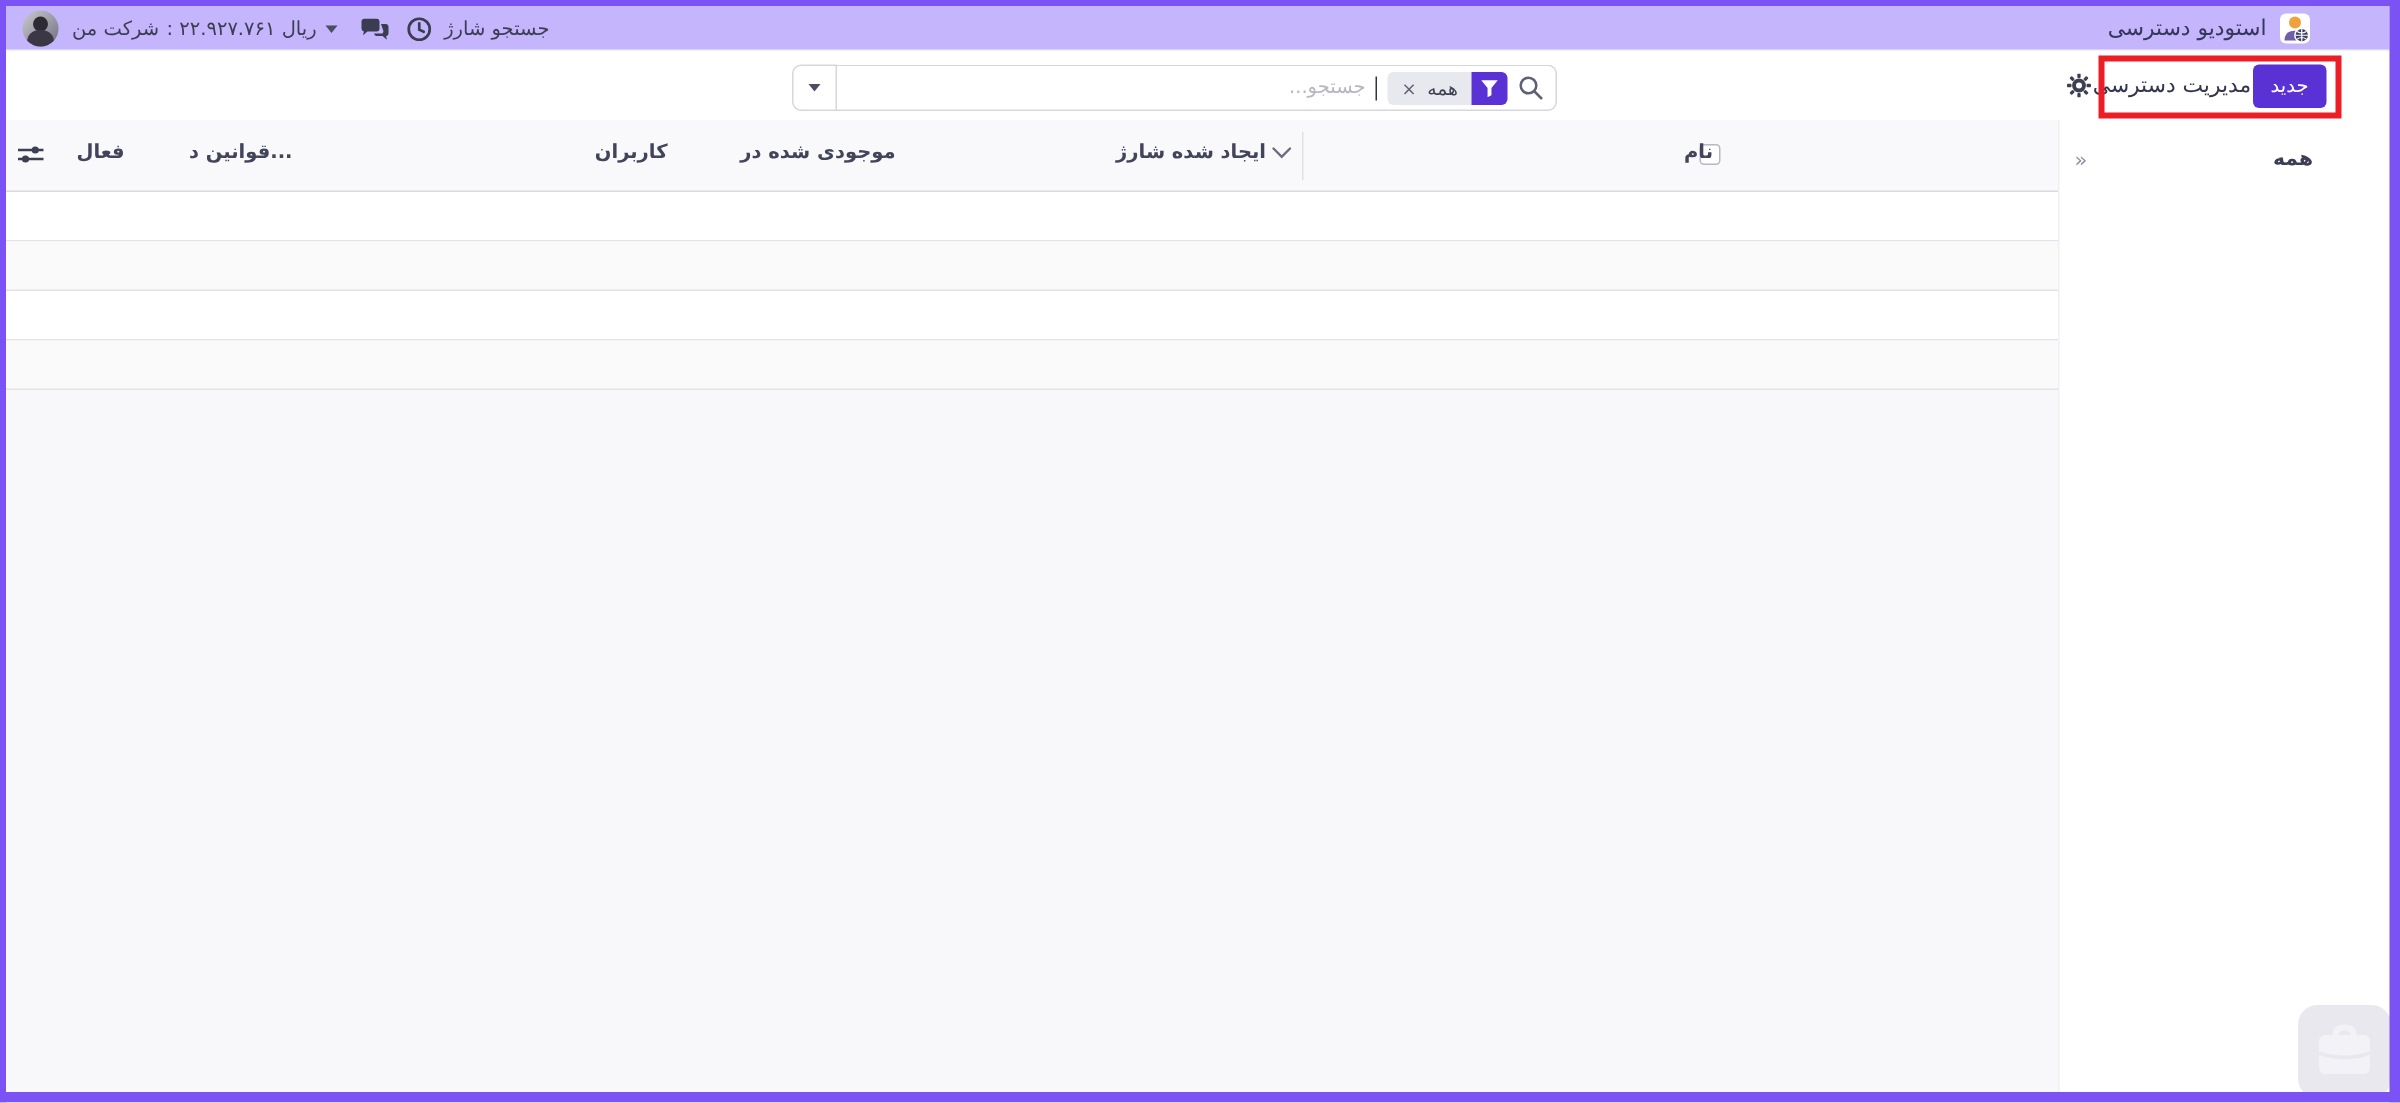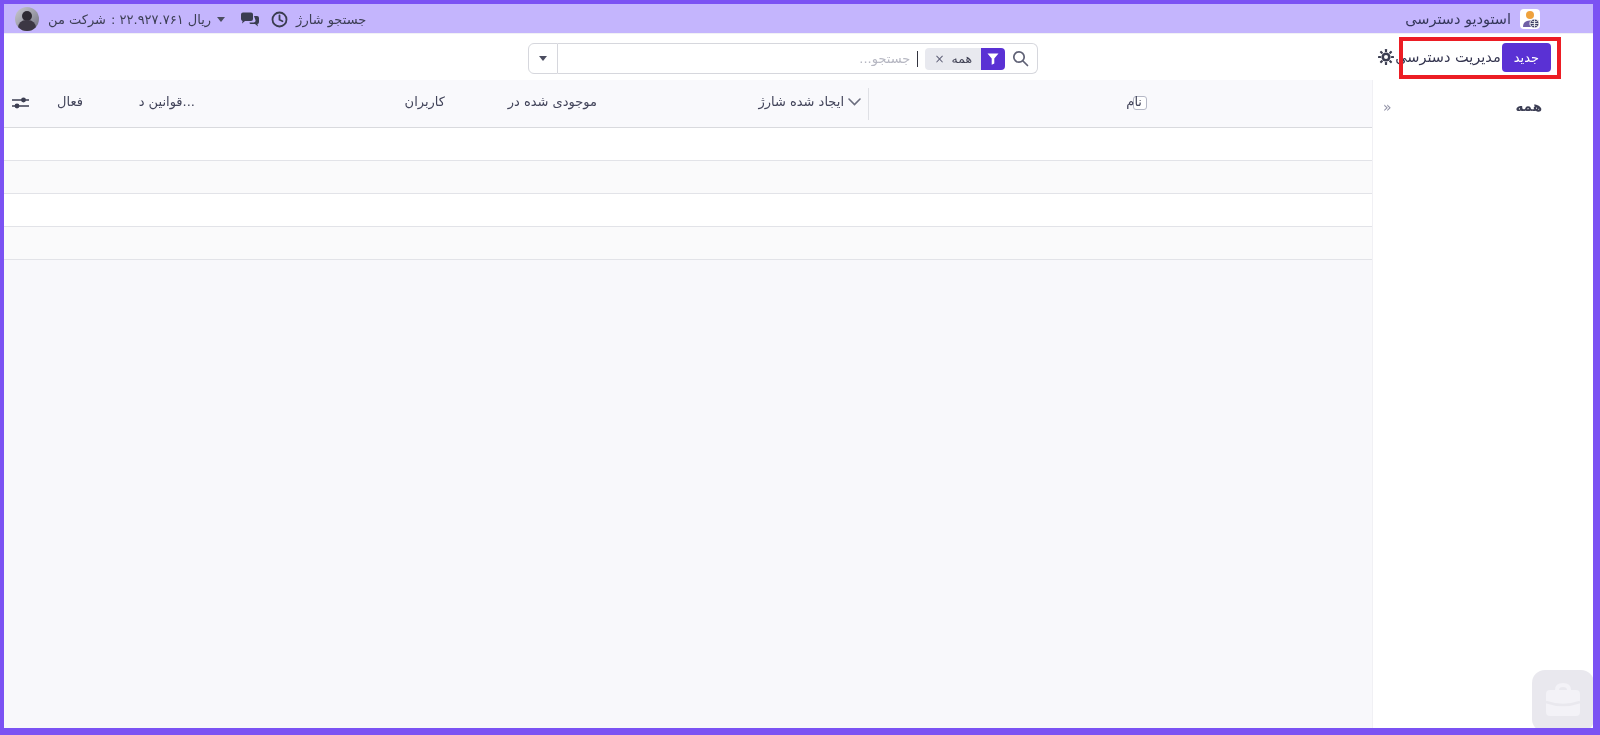--- a/index.html
+++ b/index.html
@@ -50,21 +50,21 @@
 
   
   .content { position:absolute; left:4px; top:80px; width:1589px; height:648px; background:#f8f8fb; }
 
   .sidebar { position:absolute; right:0; top:0; width:221px; height:648px; background:#ffffff; border-left:1px solid #f0f0f4; }
   .sidebar-all { position:absolute; right:51px; top:18px; font-size:13.5px; font-weight:600; color:#3c3e54; cursor:pointer; }
   .sidebar-collapse { position:absolute; left:10px; top:19px; font-size:14px; color:#8d8ea3; cursor:pointer; }
 
   .listzone { position:absolute; left:0; top:0; width:1371px; height:648px; }
   .list-header { position:absolute; left:0; top:0; width:1371px; height:48px; background:#f9f9fc; border-bottom:1px solid #d9dade; }
-  .hlabel { position:absolute; top:14px; font-size:13px; font-weight:400; color:#42445a; white-space:nowrap; cursor:pointer; }
+  .hlabel { position:absolute; top:14px; font-size:13px; font-weight:700; color:#42445a; white-space:nowrap; cursor:pointer; }
   .hcheck { position:absolute; width:14px; height:14px; border:1px solid #b5b8c6; border-radius:3px; background:#fff; top:16px; cursor:pointer; }
   .hdr-vline { position:absolute; top:8px; width:1px; height:32px; background:#dfe0e5; }
   .rows { position:absolute; left:0; top:48px; width:1371px; }
   .row { width:100%; height:33px; border-bottom:1px solid #e2e3e8; cursor:pointer; }
   .row.odd { background:#ffffff; }
   .row.even { background:#fafafb; }
 
   
   .ghost { position:absolute; left:1532px; top:670px; width:62px; height:62px; background:#e9e8ee; border-radius:13px; z-index:10; display:flex; align-items:center; justify-content:center; }
 

